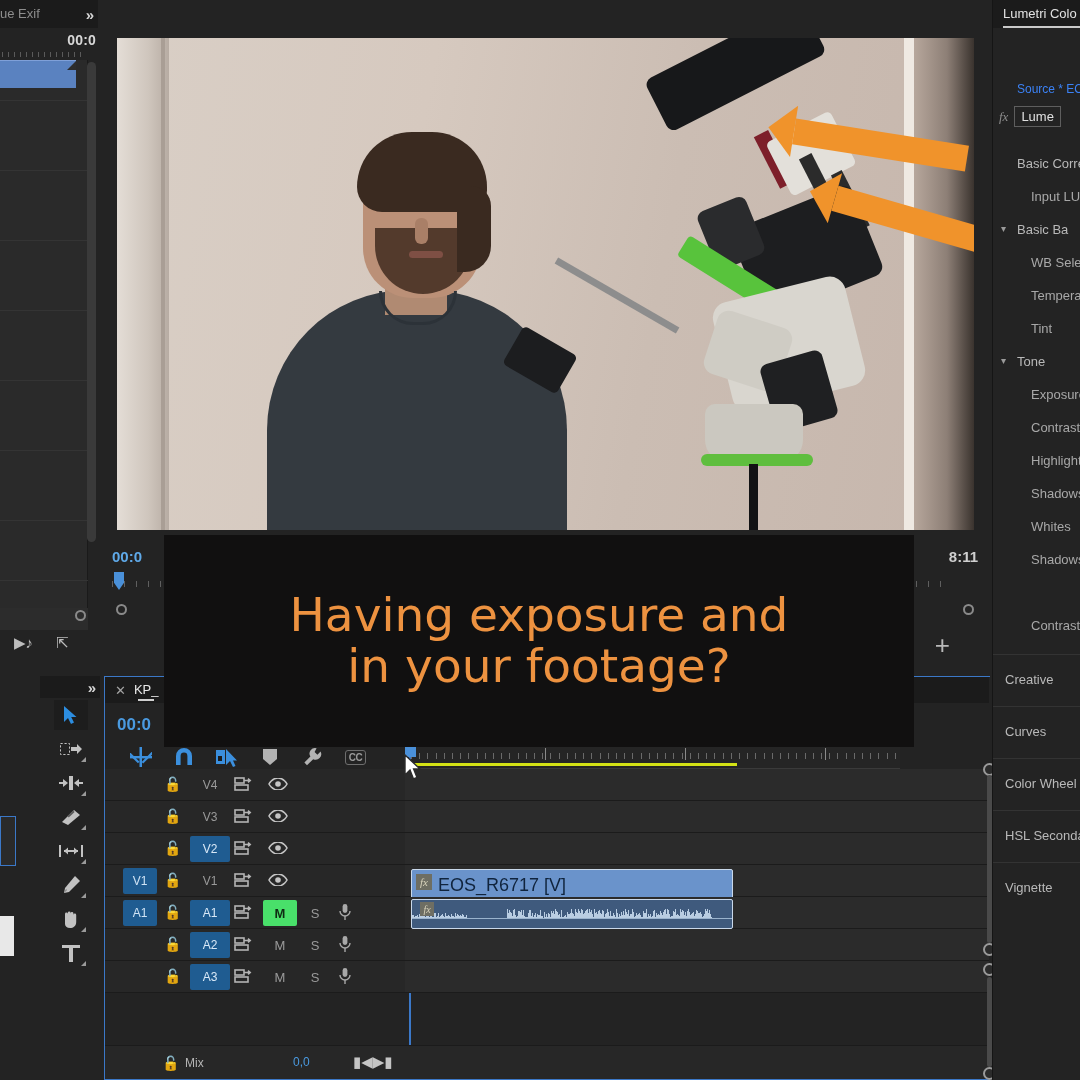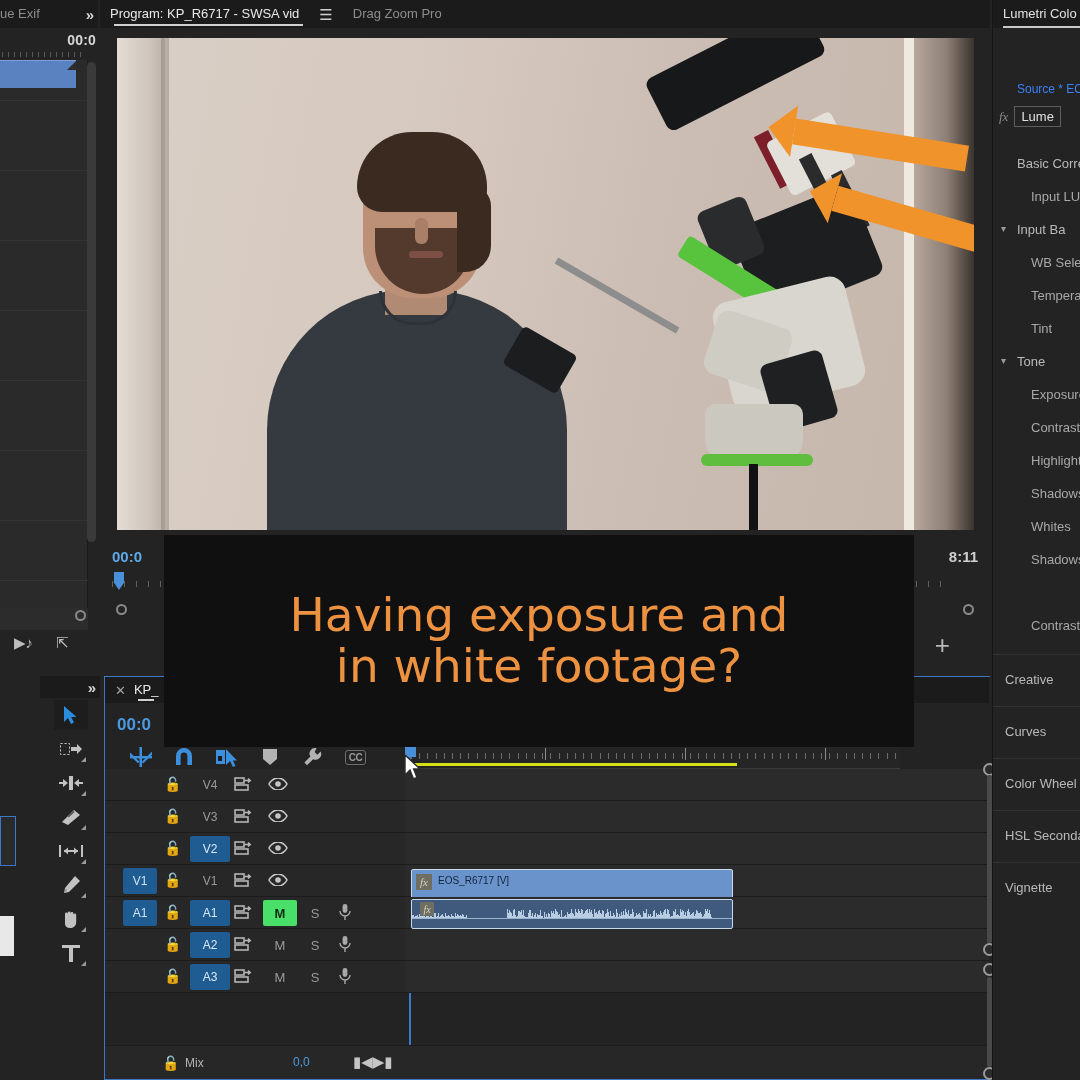--- a/index.html
+++ b/index.html
@@ -191,21 +191,21 @@
   .mBtn { width:34px; height:26px; font-size:13px; border-radius:2px; }
   .mBtn.green { background:#49e06a; color:#0f2a13; font-weight:bold; }
   .sBtn { width:20px; height:26px; font-size:13px; }
   .tcontent { position:absolute; left:300px; top:0; right:0; height:100%; background:#2b2b2b; }
 
   .clipV { position:absolute; left:6px; top:4px; width:322px; height:30px; background:#6a93cb;
       border:1px solid #c9d8ea; border-radius:2px; }
   .clipV .fx { position:absolute; left:4px; top:4px; width:16px; height:16px; background:#6e6e63;
       color:#d8d3bb; font-size:11px; font-style:italic; display:flex; align-items:center;
       justify-content:center; font-family:"Liberation Serif",serif;}
-  .clipV .lbl { position:absolute; left:26px; top:5px; font-size:10px; color:#10243d; }
+  .clipV .lbl { position:absolute; left:26px; top:5px; font-size:18px; color:#10243d; }
   .clipA { position:absolute; left:6px; top:2px; width:322px; height:30px; background:#3f5a7d;
       border:1px solid #c9d8ea; border-radius:2px; overflow:hidden; }
   .clipA .fx { position:absolute; left:8px; top:2px; width:14px; height:14px; background:#6e6e63;
       color:#d8d3bb; font-size:10px; font-style:italic; display:flex; align-items:center;
       justify-content:center; z-index:3; font-family:"Liberation Serif",serif;}
   .wave { position:absolute; left:0; bottom:9px; width:100%; height:14px; }
   .wave i { position:absolute; bottom:0; width:1px; background:#b9cde2; }
   .waveline { position:absolute; left:0; bottom:9px; width:100%; height:1px; background:#9ab3cd;}
 
   #mixRow { position:absolute; left:0; bottom:0; width:884px; height:34px; background:#272727;
@@ -286,25 +286,20 @@
     <div id="leftScroll"></div>
     <div id="leftFooter">
       <div id="leftFooterBar"></div>
       <div style="position:absolute;right:12px;top:2px;width:11px;height:11px;border:2px solid #8a8a8a;border-radius:50%;"></div>
       <span class="mini-ico" style="left:14px;top:26px;">▶♪</span>
       <span class="mini-ico" style="left:56px;top:26px;">⇱</span>
     </div>
   </div>
 
   <div class="panel" id="program">
-    <div id="progTabbar">
-      <span class="tab active" style="padding-left:0;">Program: KP_R6717 - SWSA vid</span>
-      <span class="hamb">☰</span>
-      <span class="tab dim">Drag Zoom Pro</span>
-    </div>
 
     <div id="monitorArea">
       <div id="video">
         <div class="v-wall"></div>
         <div class="v-door"></div>
         <div class="v-doorline"></div>
         <div class="v-rwall"></div>
         <div class="v-rtrim"></div>
 
         <div class="p-body"></div>
@@ -1100,21 +1095,21 @@
     <span id="lumTabTxt">Lumetri Colo</span>
     <div id="lumUnderline"></div>
     <span id="lumSrc">Source * EOS</span>
     <div id="fxRow">
       <span class="fxi">fx</span>
       <span class="fxbox">Lume</span>
     </div>
     <div id="lumList">
         <div class="lumItem sec" style="top: 156px; padding-left: 24px;">Basic Correc</div>
         <div class="lumItem" style="top: 189px; padding-left: 38px;">Input LUT</div>
-        <div class="lumItem sec" style="top: 222px; padding-left: 24px;">Input Ba</div>
+        <div class="lumItem sec" style="top: 222px; padding-left: 24px;">Basic Ba</div>
         <span class="lumCaret" style="top: 223px;">▾</span>
         <div class="lumItem" style="top: 255px; padding-left: 38px;">WB Selec</div>
         <div class="lumItem" style="top: 288px; padding-left: 38px;">Temperat</div>
         <div class="lumItem" style="top: 321px; padding-left: 38px;">Tint</div>
         <div class="lumItem sec" style="top: 354px; padding-left: 24px;">Tone</div>
         <span class="lumCaret" style="top: 355px;">▾</span>
         <div class="lumItem" style="top: 387px; padding-left: 38px;">Exposure</div>
         <div class="lumItem" style="top: 420px; padding-left: 38px;">Contrast</div>
         <div class="lumItem" style="top: 453px; padding-left: 38px;">Highlight</div>
         <div class="lumItem" style="top: 486px; padding-left: 38px;">Shadows</div>
@@ -1129,15 +1124,15 @@
         <div class="lumItem sec" style="top: 776px; padding-left: 12px;">Color Wheel</div>
         <div class="lumDiv" style="top: 810px;"></div>
         <div class="lumItem sec" style="top: 828px; padding-left: 12px;">HSL Seconda</div>
         <div class="lumDiv" style="top: 862px;"></div>
         <div class="lumItem sec" style="top: 880px; padding-left: 12px;">Vignette</div>
       </div>
   </div>
 
 <div id="caption" style="position:absolute;">
       <div>Having exposure and</div>
-      <div>in white footage?</div>
+      <div>in your footage?</div>
     </div>
   </div>
 
 </body></html>

